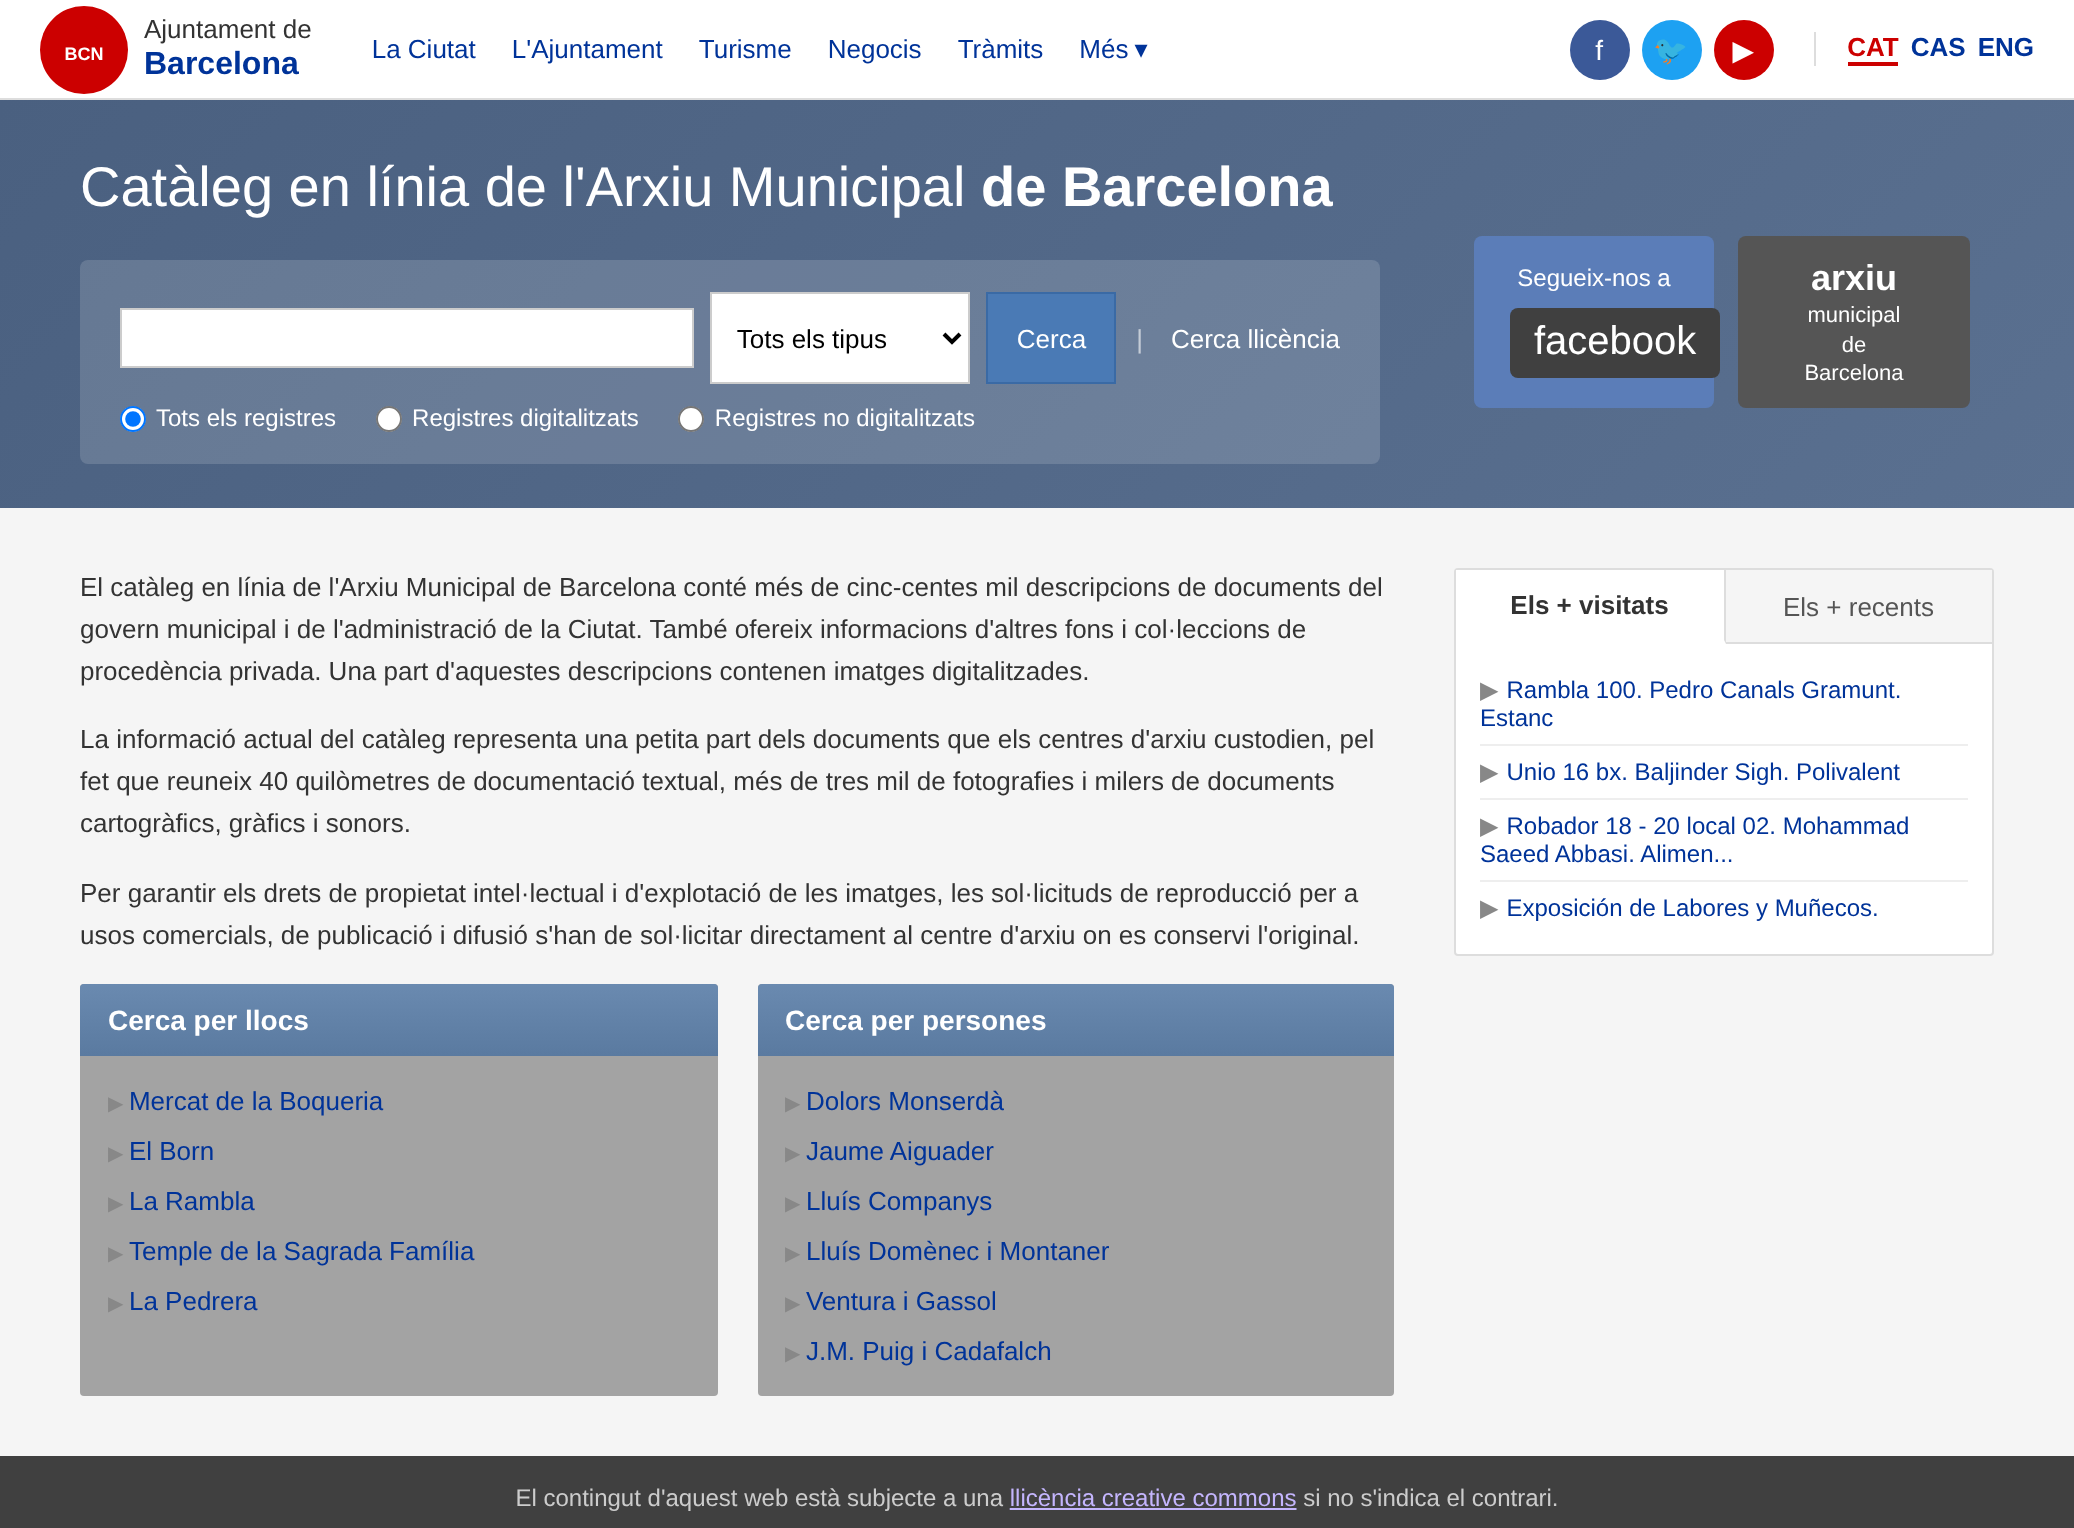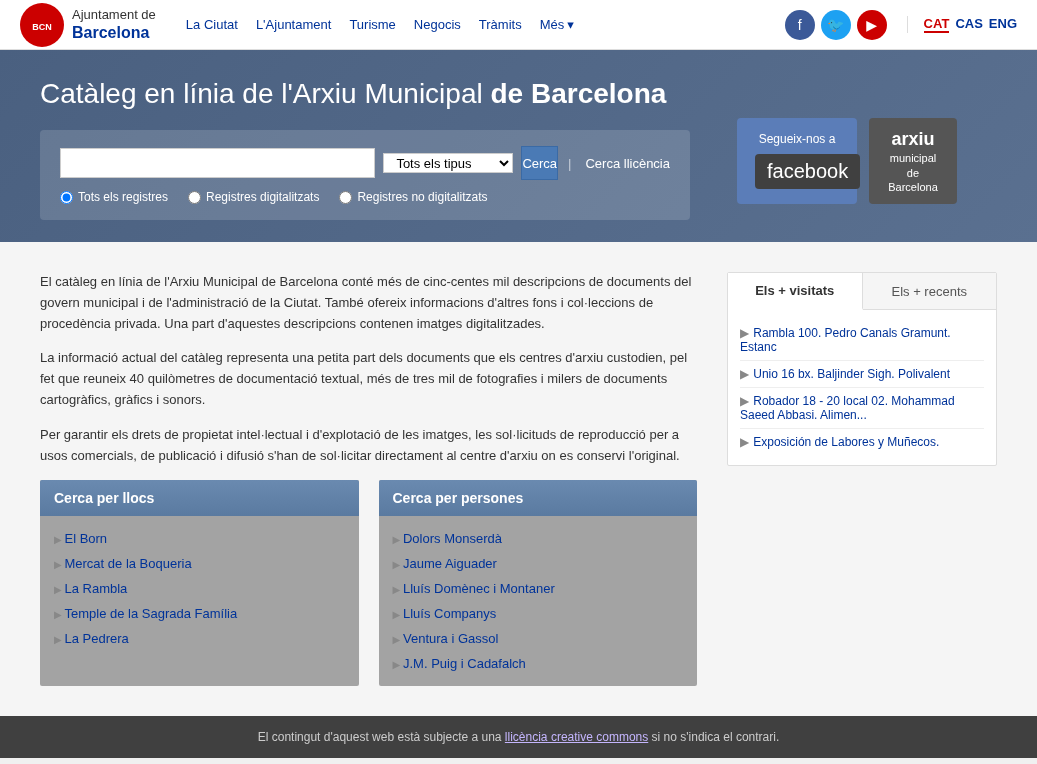--- a/index.html
+++ b/index.html
@@ -118,33 +118,33 @@
     }
     #search-input {
       flex: 1;
       height: 30px;
       border: 1px solid #ccc;
       padding: 0 8px;
       font-size: 13px;
       background: white;
     }
     #type-select {
-      height: 20px;
+      height: 46px;
       border: 1px solid #ccc;
       padding: 0 8px;
       font-size: 13px;
       background: white;
       min-width: 130px;
     }
     #cerca-btn {
-      height: 34px;
+      height: 46px;
       background: #4a7ab5;
       color: white;
       border: 1px solid #3a6aa5;
-      padding: 0 0;
+      padding: 0 14px;
       font-size: 13px;
       cursor: pointer;
     }
     #cerca-link {
       color: white;
       font-size: 13px;
       cursor: pointer;
       margin-left: 4px;
       text-decoration: none;
     }
@@ -196,21 +196,21 @@
       font-size: 20px;
       font-weight: normal;
       color: white;
       display: inline-block;
       margin-top: 4px;
     }
     #arxiu-box {
       background: #555;
       border-radius: 4px;
       padding: 10px;
-      width: 88px;
+      width: 116px;
       display: flex;
       align-items: center;
       justify-content: center;
     }
     #arxiu-logo-text {
       text-align: center;
       color: white;
       font-size: 11px;
       line-height: 1.3;
     }
@@ -410,35 +410,35 @@
   <div id="left-col">
     <p class="desc-text">El catàleg en línia de l'Arxiu Municipal de Barcelona conté més de cinc-centes mil descripcions de documents del govern municipal i de l'administració de la Ciutat. També ofereix informacions d'altres fons i col·leccions de procedència privada. Una part d'aquestes descripcions contenen imatges digitalitzades.</p>
     <p class="desc-text">La informació actual del catàleg representa una petita part dels documents que els centres d'arxiu custodien, pel fet que reuneix 40 quilòmetres de documentació textual, més de tres mil de fotografies i milers de documents cartogràfics, gràfics i sonors.</p>
     <p class="desc-text">Per garantir els drets de propietat intel·lectual i d'explotació de les imatges, les sol·licituds de reproducció per a usos comercials, de publicació i difusió s'han de sol·licitar directament al centre d'arxiu on es conservi l'original.</p>
 
     <div id="search-panels">
 
       <div class="search-panel">
         <div class="search-panel-header">Cerca per llocs</div>
         <div class="search-panel-content" id="llocs-list">
-        <a class="panel-link" href="#">El Born</a>
-            <a class="panel-link" href="#">Mercat de la Boqueria</a>
+        <a class="panel-link" href="#">Mercat de la Boqueria</a>
+            <a class="panel-link" href="#">El Born</a>
             <a class="panel-link" href="#">La Rambla</a>
             <a class="panel-link" href="#">Temple de la Sagrada Família</a>
             <a class="panel-link" href="#">La Pedrera</a>
           </div>
       </div>
 
       <div class="search-panel">
         <div class="search-panel-header">Cerca per persones</div>
         <div class="search-panel-content" id="persones-list">
         <a class="panel-link" href="#">Dolors Monserdà</a>
             <a class="panel-link" href="#">Jaume Aiguader</a>
+            <a class="panel-link" href="#">Lluís Companys</a>
             <a class="panel-link" href="#">Lluís Domènec i Montaner</a>
-            <a class="panel-link" href="#">Lluís Companys</a>
             <a class="panel-link" href="#">Ventura i Gassol</a>
             <a class="panel-link" href="#">J.M. Puig i Cadafalch</a>
           </div>
       </div>
     </div>
   </div>
 
   <div id="right-col">
     <div id="tabs-panel">
       <div id="tabs-header">

